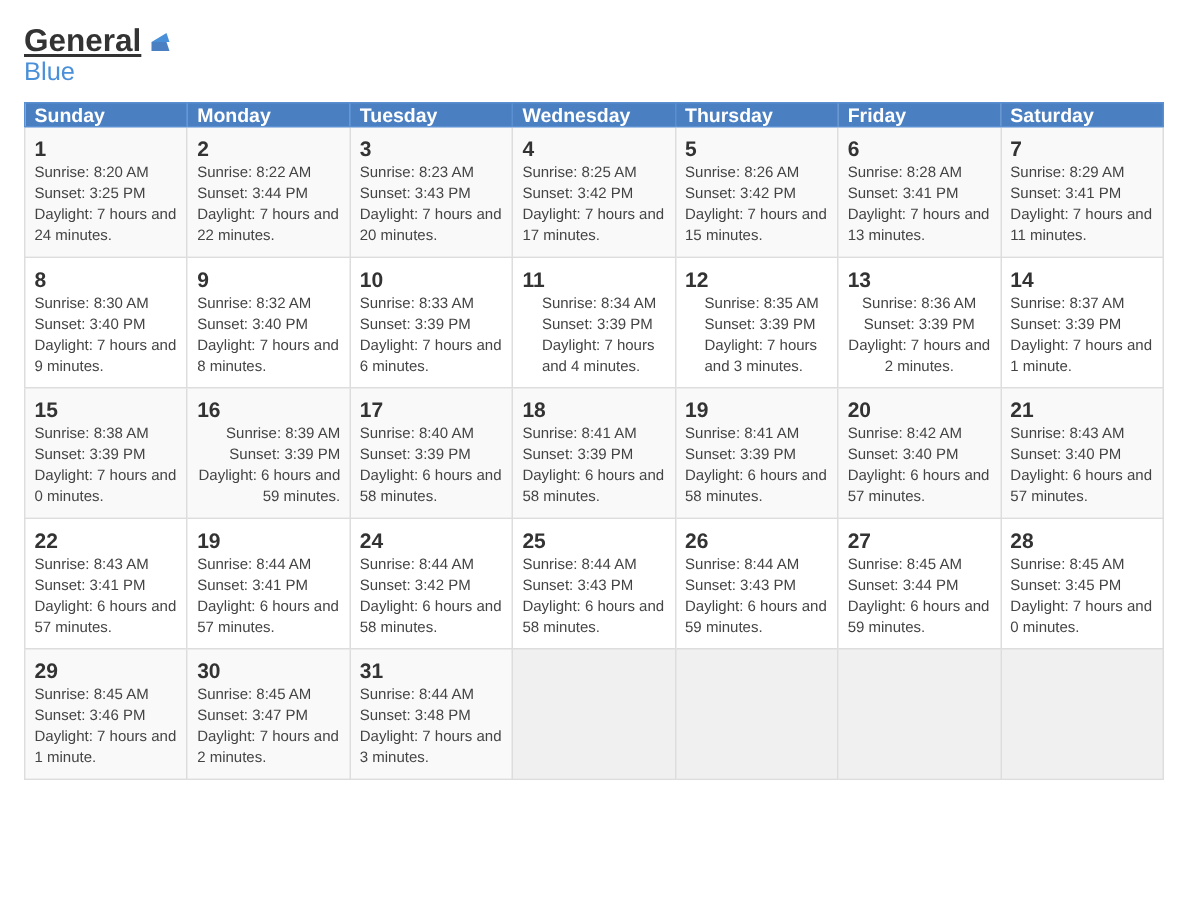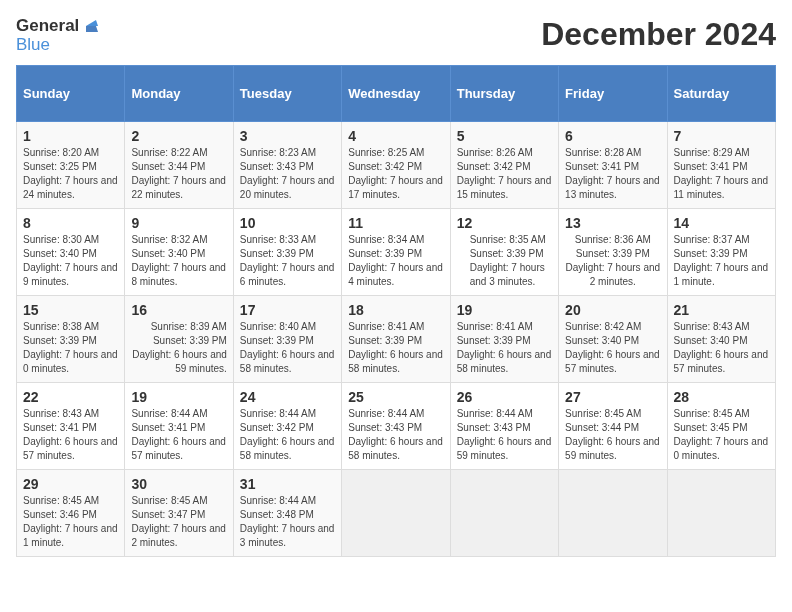--- a/index.html
+++ b/index.html
@@ -35,21 +35,21 @@
       font-weight: normal;
     }
     .calendar {
       width: 100%;
       border-collapse: collapse;
       font-size: 11px;
     }
     .calendar thead tr th {
       background-color: #4a7fc1;
       color: #fff;
-      padding: 20px 6px;
+      padding: 0 6px;
       text-align: left;
       font-size: 13px;
       font-weight: bold;
       border: 1px solid #5a8fd1;
     }
     .calendar tbody tr td {
       vertical-align: top;
       padding: 6px 6px;
       border: 1px solid #ddd;
       width: 108px;
@@ -75,31 +75,30 @@
       background: #f0f0f0 !important;
     }
   </style>
 </head>
 <body>
 
 <div class="header-area">
   <div class="logo">
   <div style="line-height:1.1;">
     <div style="display:flex; align-items:center; gap:3px;">
-      <span style="font-size:17px; font-weight:bold; color:#333;">General</span>
+      <span style="font-size:21px; font-weight:bold; color:#333;text-decoration:underline;">General</span>
       <svg width="18" height="20" viewBox="0 0 18 20">
         <polygon points="4,10 14,4 16,10 14,10" fill="#4a90d9"></polygon>
         <polygon points="4,10 14,10 16,16 4,16" fill="#4a7fc1"></polygon>
       </svg>
     </div>
     <div style="font-size:17px; font-weight:normal; color:#4a90d9;">Blue</div>
   </div>
 </div>
   <div class="title-area">
-    <div class="main-title">December 2024</div>
   </div>
 </div>
 
 <table class="calendar">
   <thead>
     <tr id="days-header">
         <th>Sunday</th>
         <th>Monday</th>
         <th>Tuesday</th>
         <th>Wednesday</th>
@@ -167,21 +166,21 @@
 Daylight: 7 hours and 8 minutes.</div>
         </td>
         <td>
           <span class="day-number">10</span>
           <div class="day-info" style="white-space: pre-line;">Sunrise: 8:33 AM
 Sunset: 3:39 PM
 Daylight: 7 hours and 6 minutes.</div>
         </td>
         <td>
           <span class="day-number">11</span>
-          <div class="day-info" style="white-space: pre-line;">Sunrise: 8:34 AM
+          <div class="day-info" style="white-space: pre-line; margin-left: 13px;">Sunrise: 8:34 AM
 Sunset: 3:39 PM
 Daylight: 7 hours and 4 minutes.</div>
         </td>
         <td>
           <span class="day-number">12</span>
           <div class="day-info" style="white-space: pre-line; margin-left: 13px;">Sunrise: 8:35 AM
 Sunset: 3:39 PM
 Daylight: 7 hours and 3 minutes.</div>
         </td>
         <td>

